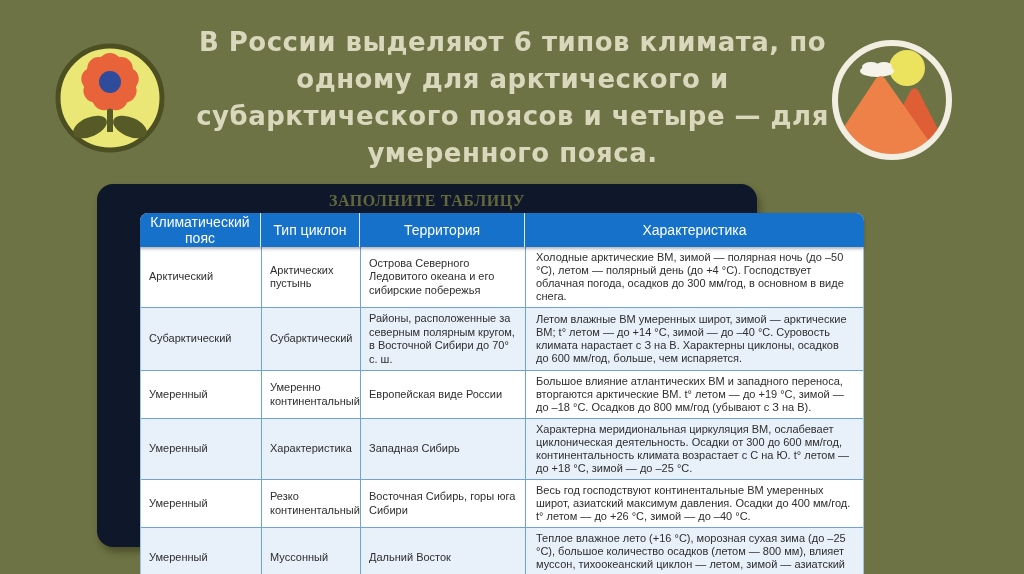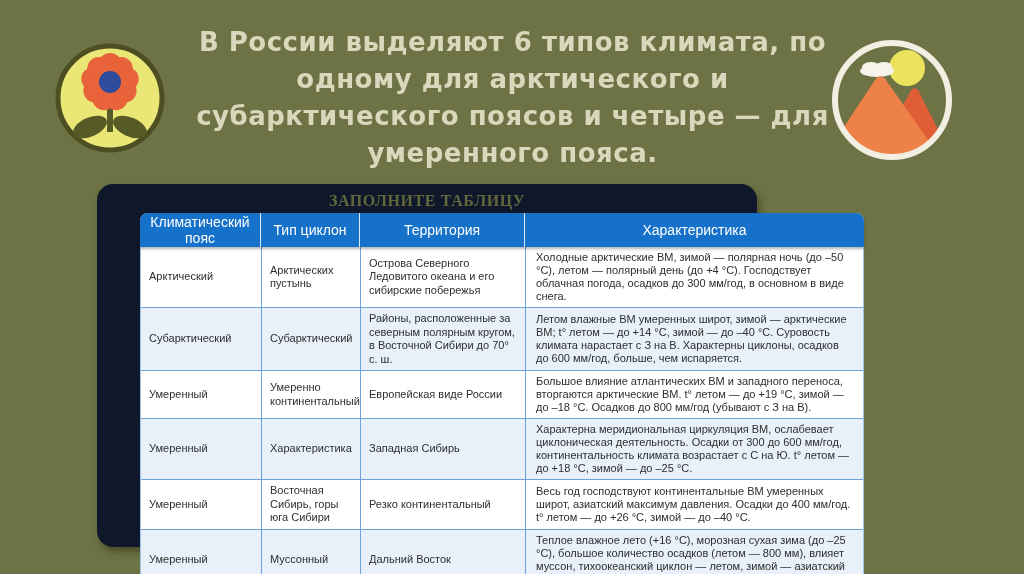--- a/index.html
+++ b/index.html
@@ -145,22 +145,22 @@
           <div class="td c3">Большое влияние атлантических ВМ и западного переноса, вторгаются арктические ВМ. t° летом — до +19 °C, зимой — до –18 °C. Осадков до 800 мм/год (убывают с З на В).</div>
         </div>
         <div class="grid-row t-row alt">
           <div class="td c0">Умеренный</div>
           <div class="td c1">Характеристика</div>
           <div class="td c2">Западная Сибирь</div>
           <div class="td c3">Характерна меридиональная циркуляция ВМ, ослабевает циклоническая деятельность. Осадки от 300 до 600 мм/год, континентальность климата возрастает с С на Ю. t° летом — до +18 °C, зимой — до –25 °C.</div>
         </div>
         <div class="grid-row t-row">
           <div class="td c0">Умеренный</div>
+          <div class="td c1">Резко континентальный</div>
           <div class="td c2">Восточная Сибирь, горы юга Сибири</div>
-          <div class="td c1">Резко континентальный</div>
           <div class="td c3">Весь год господствуют континентальные ВМ умеренных широт, азиатский максимум давления. Осадки до 400 мм/год. t° летом — до +26 °C, зимой — до –40 °C.</div>
         </div>
         <div class="grid-row t-row alt">
           <div class="td c0">Умеренный</div>
           <div class="td c1">Муссонный</div>
           <div class="td c2">Дальний Восток</div>
           <div class="td c3">Теплое влажное лето (+16 °C), морозная сухая зима (до –25 °C), большое количество осадков (летом — 800 мм), влияет муссон, тихоокеанский циклон — летом, зимой — азиатский максимум.</div>
         </div>
 
       </div>

